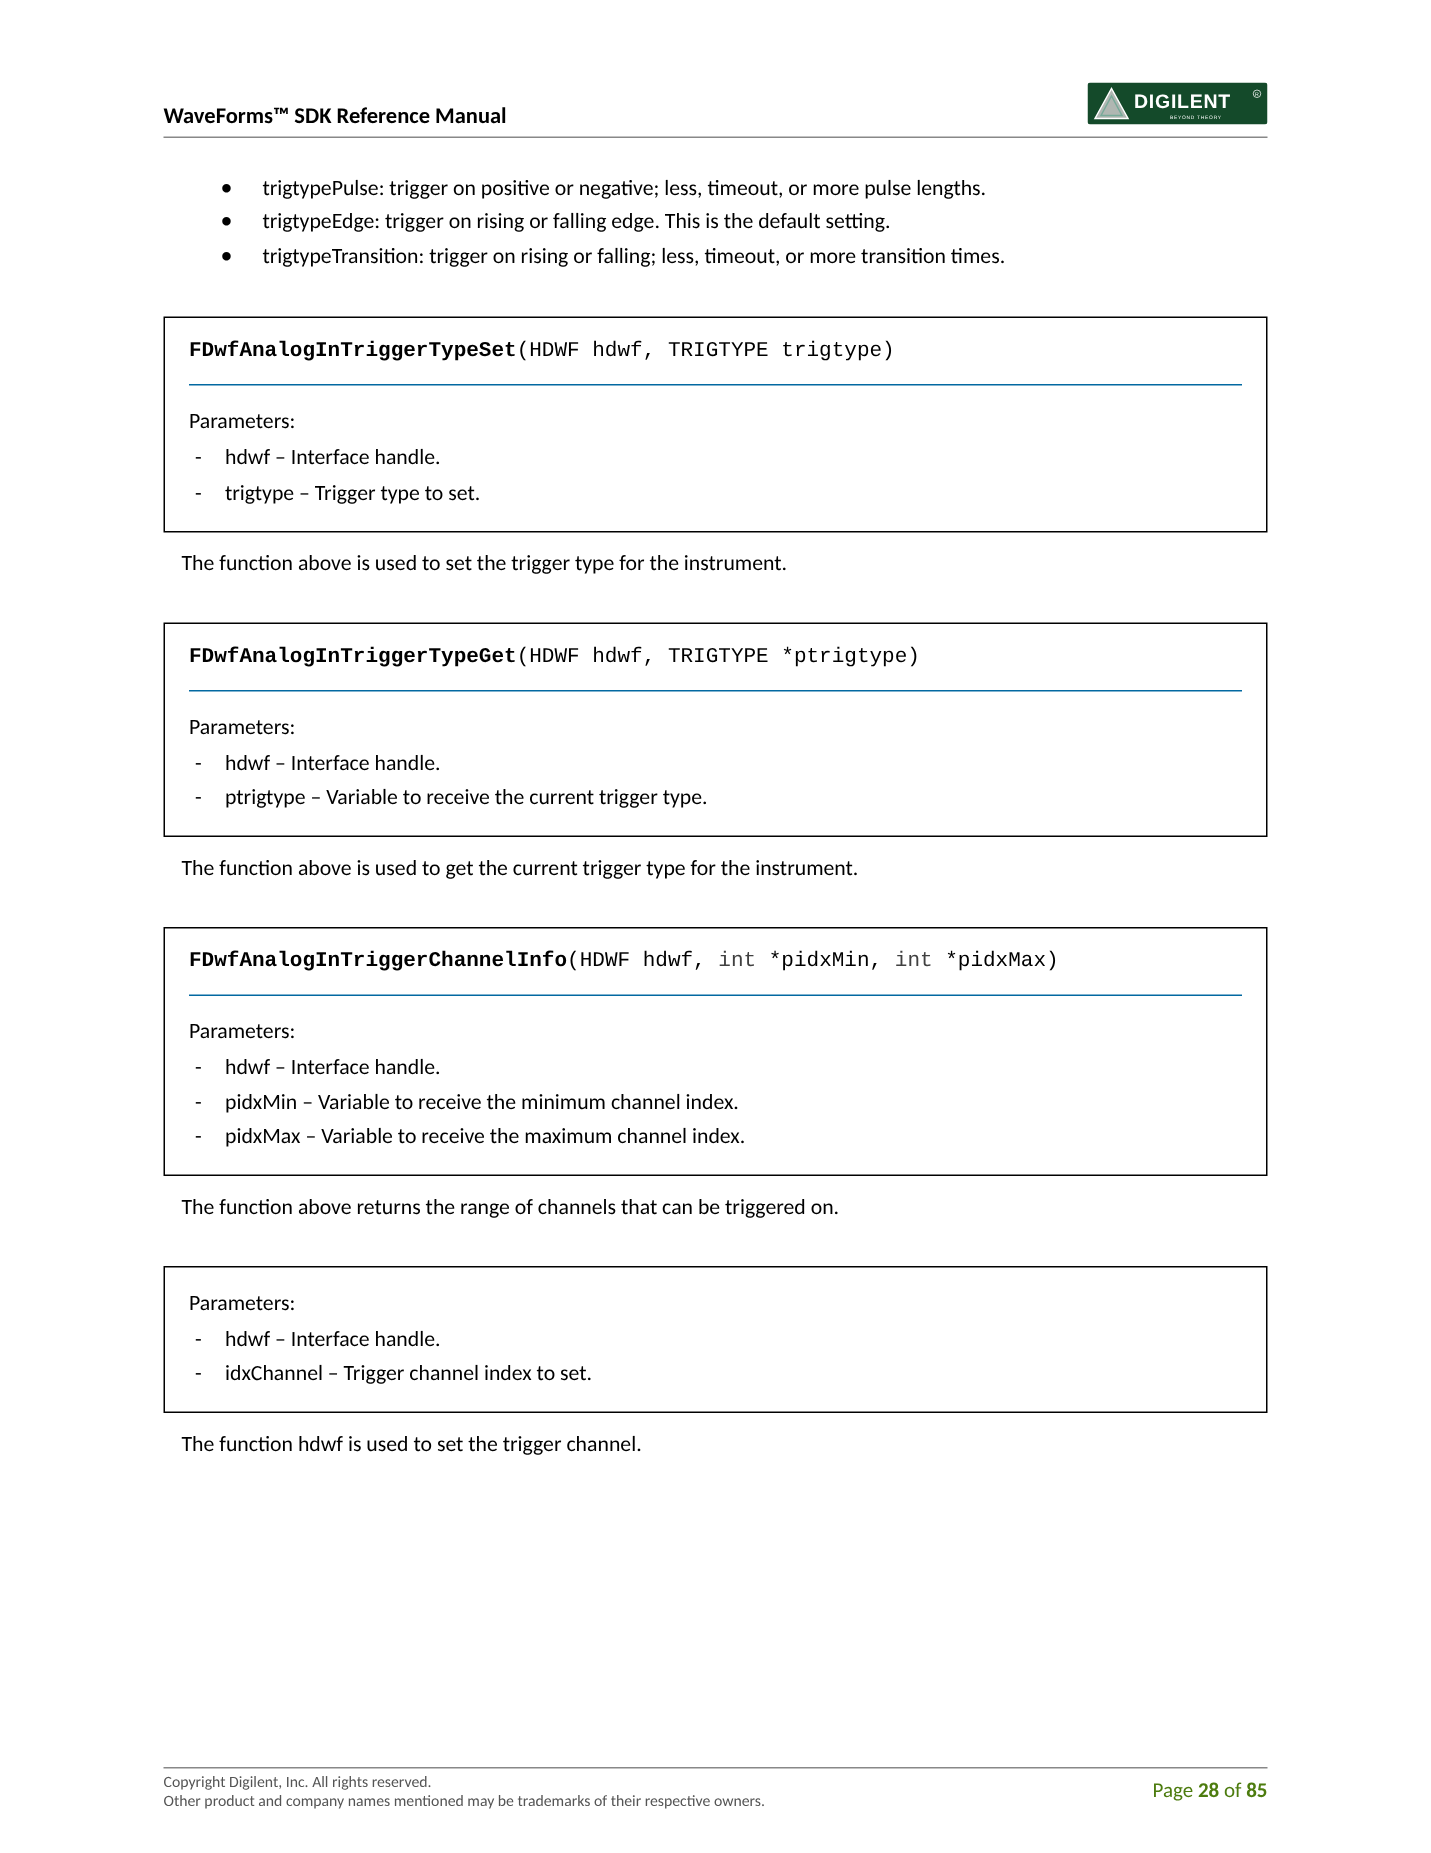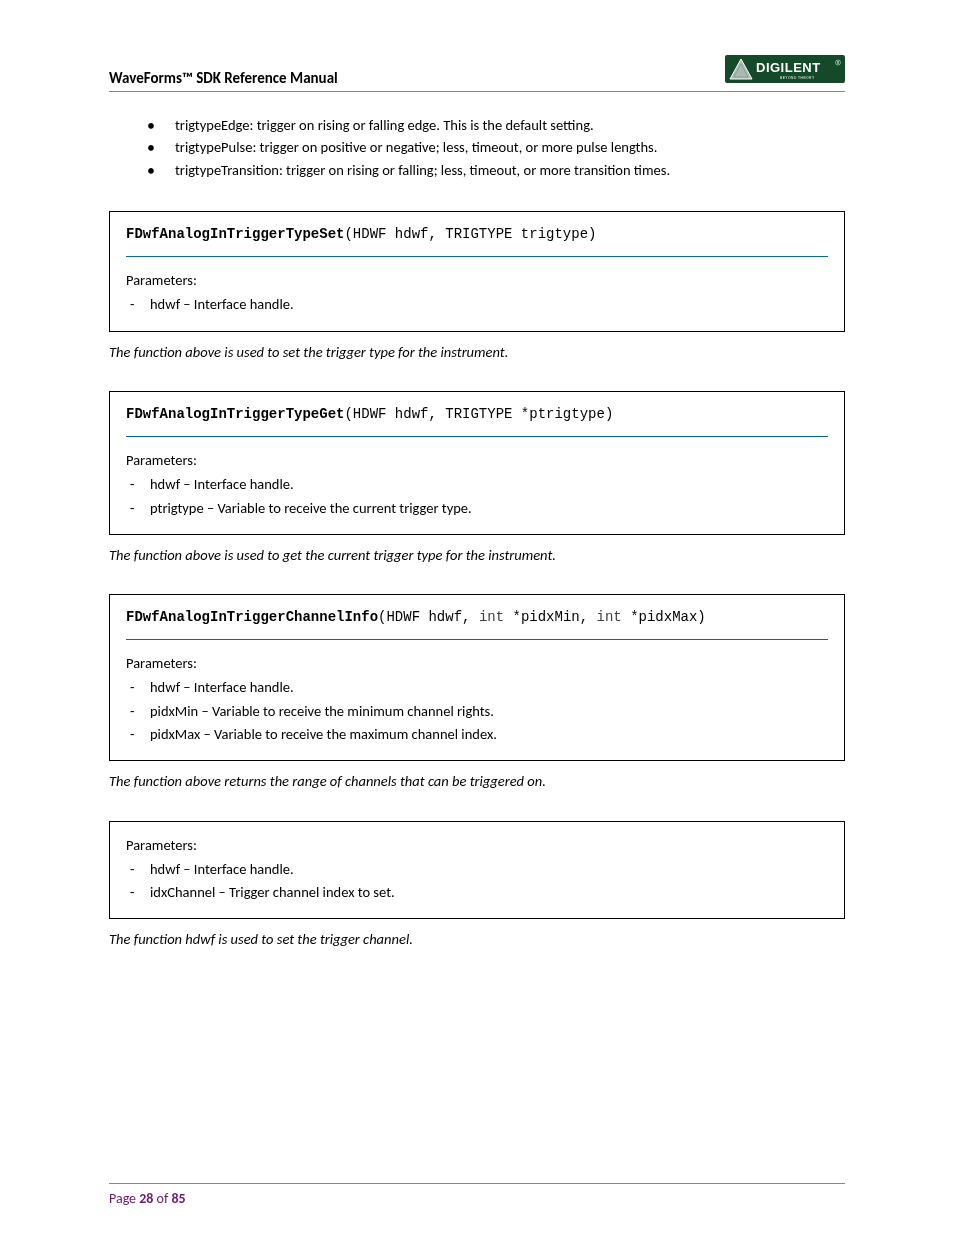--- a/index.html
+++ b/index.html
@@ -77,40 +77,39 @@
     position: relative;
     padding-left: 24px;
     line-height: 1.6;
   }
   .param-list li::before {
     content: "-";
     position: absolute;
     left: 4px;
   }
   .func-desc {
-    margin: 10px 0 0 0;
+    margin: 10px 0 0 12px;
     line-height: 1.5;
-    font-style: italic;
   }
   .footer {
     position: absolute;
     bottom: 28px;
     left: 109px;
     right: 109px;
     border-top: 1px solid #888;
     padding-top: 2px;
     display: flex;
     justify-content: space-between;
     align-items: flex-start;
     font-size: 10.5px;
     color: #555;
   }
   .footer-right {
     font-size: 14px;
-    color: #701a75;
+    color: #4d7c0f;
     white-space: nowrap;
     padding-top: 4px;
   }
   .footer-right b { font-weight: bold; }
 </style>
 </head>
 <body>
 
 <div class="page">
 
@@ -123,63 +122,68 @@
         <polygon points="18,44 32,18 46,44" fill="none" stroke="#7a9" stroke-width="2"></polygon>
         <text x="62" y="34" fill="#fff" font-family="Arial" font-size="26" font-weight="bold" letter-spacing="1">DIGILENT</text>
         <text x="110" y="48" fill="#fff" font-family="Arial" font-size="6.5" letter-spacing="1">BEYOND THEORY</text>
         <circle cx="226" cy="15" r="5" fill="none" stroke="#fff" stroke-width="1"></circle>
         <text x="226" y="18" fill="#fff" font-family="Arial" font-size="7" text-anchor="middle">R</text>
       </svg>
     </div>
   </div>
 
   <ul class="intro-bullets">
+    <li>trigtypePulse: trigger on positive or negative; less, timeout, or more pulse lengths.</li>
     <li>trigtypeEdge: trigger on rising or falling edge.  This is the default setting.</li>
-    <li>trigtypePulse: trigger on positive or negative; less, timeout, or more pulse lengths.</li>
     <li>trigtypeTransition: trigger on rising or falling; less, timeout, or more transition times.</li>
   </ul>
 
   <div class="func-box">
     <div class="func-sig"><span class="func-name">FDwfAnalogInTriggerTypeSet</span><span>(HDWF hdwf, TRIGTYPE trigtype)</span></div>
     <div class="params-label">Parameters:</div>
     <ul class="param-list">
       <li>hdwf – Interface handle.</li>
+      <li>trigtype – Trigger type to set.</li>
     </ul>
   </div>
   <div class="func-desc">The function above is used to set the trigger type for the instrument.</div>
 
   <div class="func-box">
     <div class="func-sig"><span class="func-name">FDwfAnalogInTriggerTypeGet</span><span>(HDWF hdwf, TRIGTYPE *ptrigtype)</span></div>
     <div class="params-label">Parameters:</div>
     <ul class="param-list">
       <li>hdwf – Interface handle.</li>
       <li>ptrigtype – Variable to receive the current trigger type.</li>
     </ul>
   </div>
   <div class="func-desc">The function above is used to get the current trigger type for the instrument.</div>
 
   <div class="func-box">
     <div class="func-sig"><span class="func-name">FDwfAnalogInTriggerChannelInfo</span><span>(HDWF hdwf, </span><span class="kw">int</span><span> *pidxMin, </span><span class="kw">int</span><span> *pidxMax)</span></div>
     <div class="params-label">Parameters:</div>
     <ul class="param-list">
       <li>hdwf – Interface handle.</li>
-      <li>pidxMin – Variable to receive the minimum channel rights.</li>
+      <li>pidxMin – Variable to receive the minimum channel index.</li>
       <li>pidxMax – Variable to receive the maximum channel index.</li>
     </ul>
   </div>
   <div class="func-desc">The function above returns the range of channels that can be triggered on.</div>
 
   <div class="func-box">
     <div class="params-label">Parameters:</div>
     <ul class="param-list">
       <li>hdwf – Interface handle.</li>
       <li>idxChannel – Trigger channel index to set.</li>
     </ul>
   </div>
   <div class="func-desc">The function hdwf is used to set the trigger channel.</div>
 
   <div class="footer">
+    <div>
+      <div>Copyright Digilent, Inc. All rights reserved.</div>
+      <div>Other product and company names mentioned may be trademarks of their respective owners.</div>
+    </div>
     <div class="footer-right">
       <span>Page </span><b>28</b><span> of </span><b>85</b>
     </div>
   </div>
 
 </div>
 
 </body></html>

